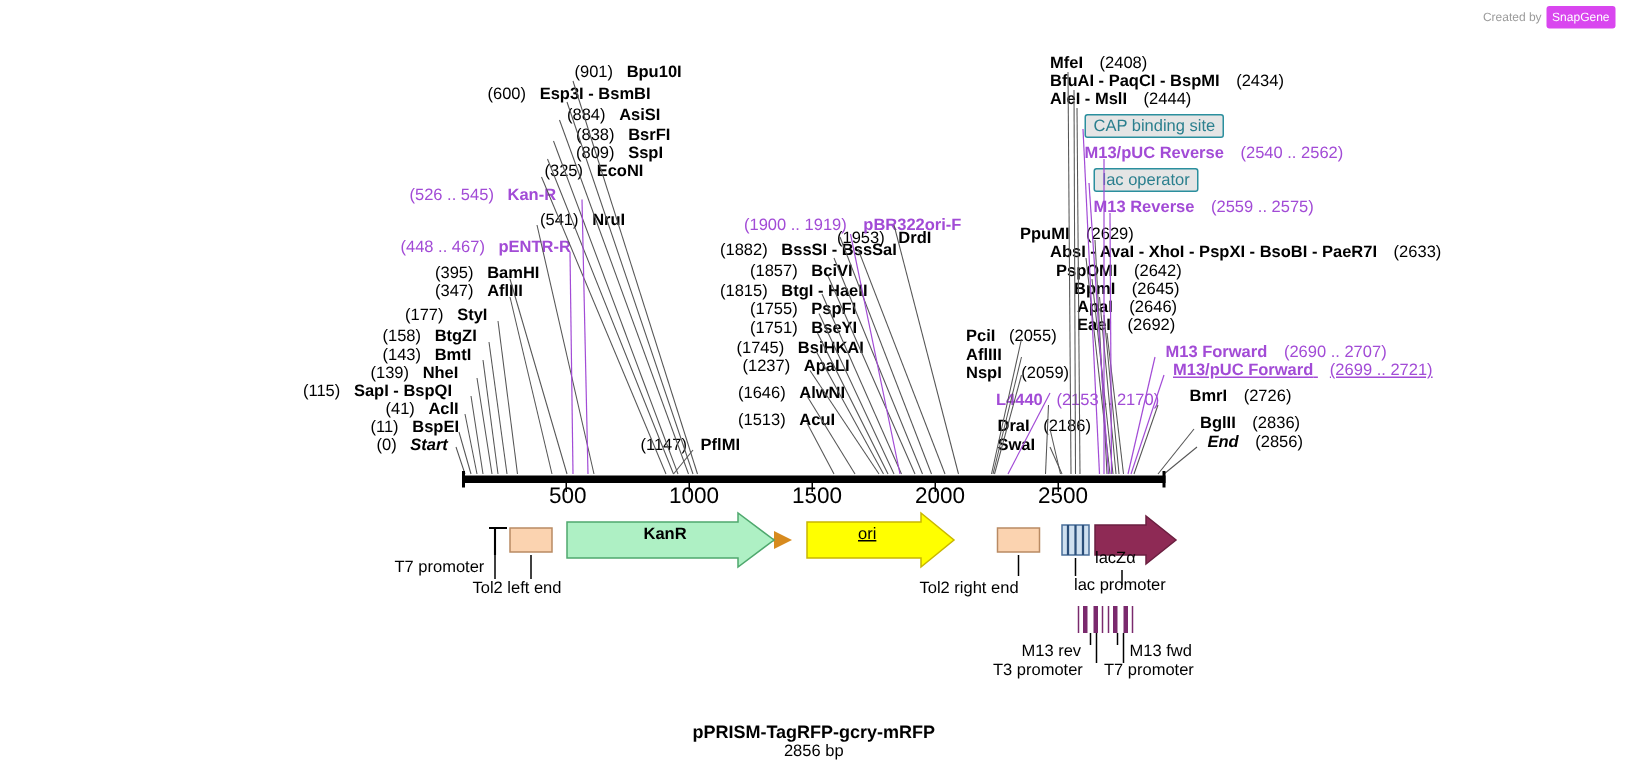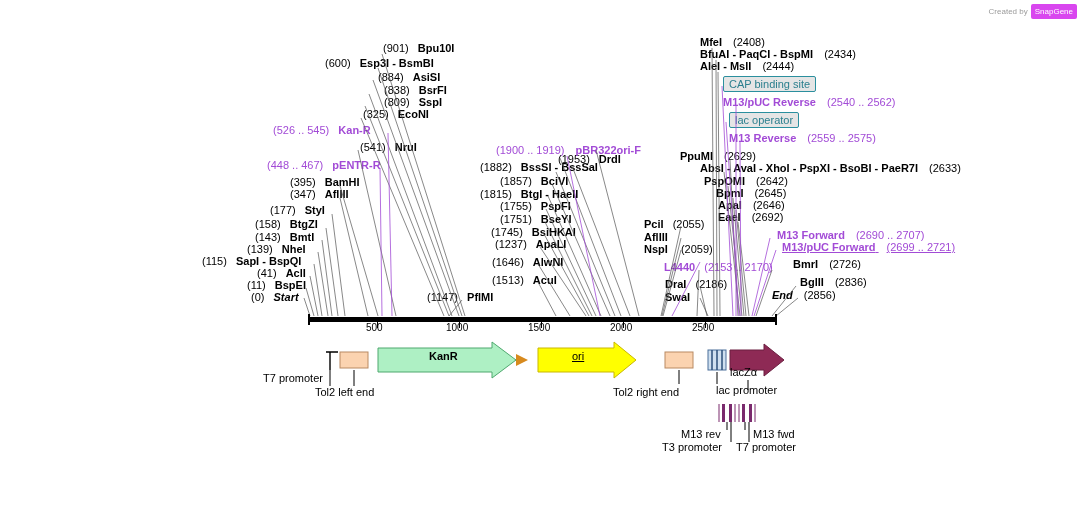--- a/index.html
+++ b/index.html
@@ -52,21 +52,21 @@
   .backbone{
     position:absolute;
     left:308px;top:317px;width:469px;height:5px;
     background:#000;
   }
   .bb-cap{
     position:absolute;width:2px;height:11px;background:#000;top:314px;
   }
   .ticklabels{position:absolute;top:322px;left:0;width:1085px;height:14px;}
   .ticklabels span{
-    position:absolute;font-size:10px;color:#000;
+    position:absolute;font-size:15px;color:#000;
   }
   .tick{
     position:absolute;width:1px;height:6px;background:#000;top:322px;
   }
   .feat-label{position:absolute;font-size:11px;color:#000;white-space:nowrap;}
 
   
   .title{
     position:absolute;left:0;top:481px;width:1085px;text-align:center;
     font-weight:bold;font-size:12px;
@@ -296,21 +296,21 @@
     <span class="pos" style="margin-left:8px">(2699 .. 2721)</span>
   </div>
   <div class="lbl" style="left:793px;top:258px;">
     <span class="enz">BmrI</span>
     <span class="pos" style="margin-left:8px">(2726)</span>
   </div>
   <div class="lbl" style="left:800px;top:276px;">
     <span class="enz">BglII</span>
     <span class="pos" style="margin-left:8px">(2836)</span>
   </div>
-  <div class="lbl" style="left:772px;top:289px;">
+  <div class="lbl" style="left:805px;top:289px;">
     <span class="enz italic">End</span>
     <span class="pos" style="margin-left:8px">(2856)</span>
   </div>
 
   <svg style="position:absolute;left:0;top:0;width:1085px;height:516px;pointer-events:none;">
     <g stroke="#555" stroke-width="0.7" fill="none">
       <path d="M382 54 L465 316"></path>
       <path d="M378 68 L462 316"></path>
       <path d="M373 80 L459 316"></path>
       <path d="M369 94 L452 316"></path>
@@ -459,14 +459,16 @@
     <line x1="731" y1="22" x2="731" y2="42" stroke="#000" stroke-width="1"></line>
     <line x1="745" y1="22" x2="745" y2="30" stroke="#000" stroke-width="1"></line>
     <line x1="749" y1="22" x2="749" y2="42" stroke="#000" stroke-width="1"></line>
   </svg>
 
   <div class="feat-label" style="left:681px;top:428px;">M13 rev</div>
   <div class="feat-label" style="left:662px;top:441px;">T3 promoter</div>
   <div class="feat-label" style="left:753px;top:428px;">M13 fwd</div>
   <div class="feat-label" style="left:736px;top:441px;">T7 promoter</div>
 
+  <div class="title">pPRISM-TagRFP-gcry-mRFP</div>
+  <div class="subtitle">2856 bp</div>
 
 </div>
 
 </body></html>

